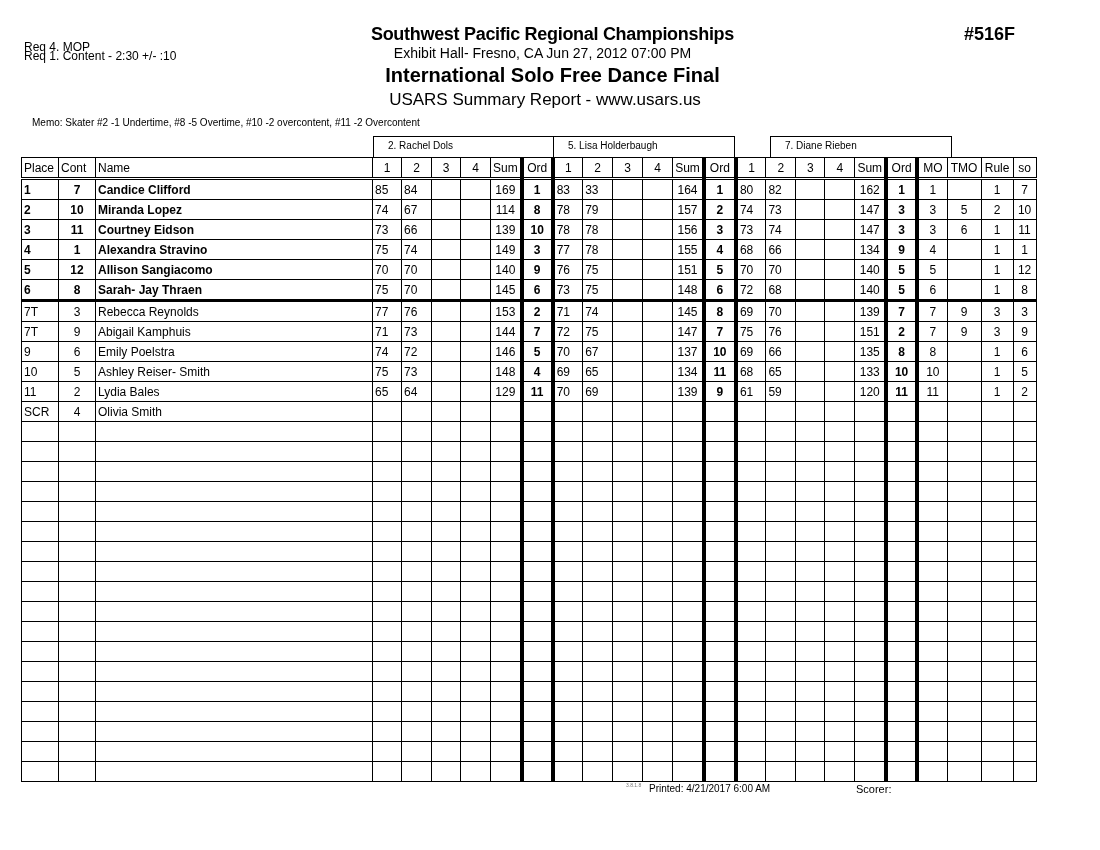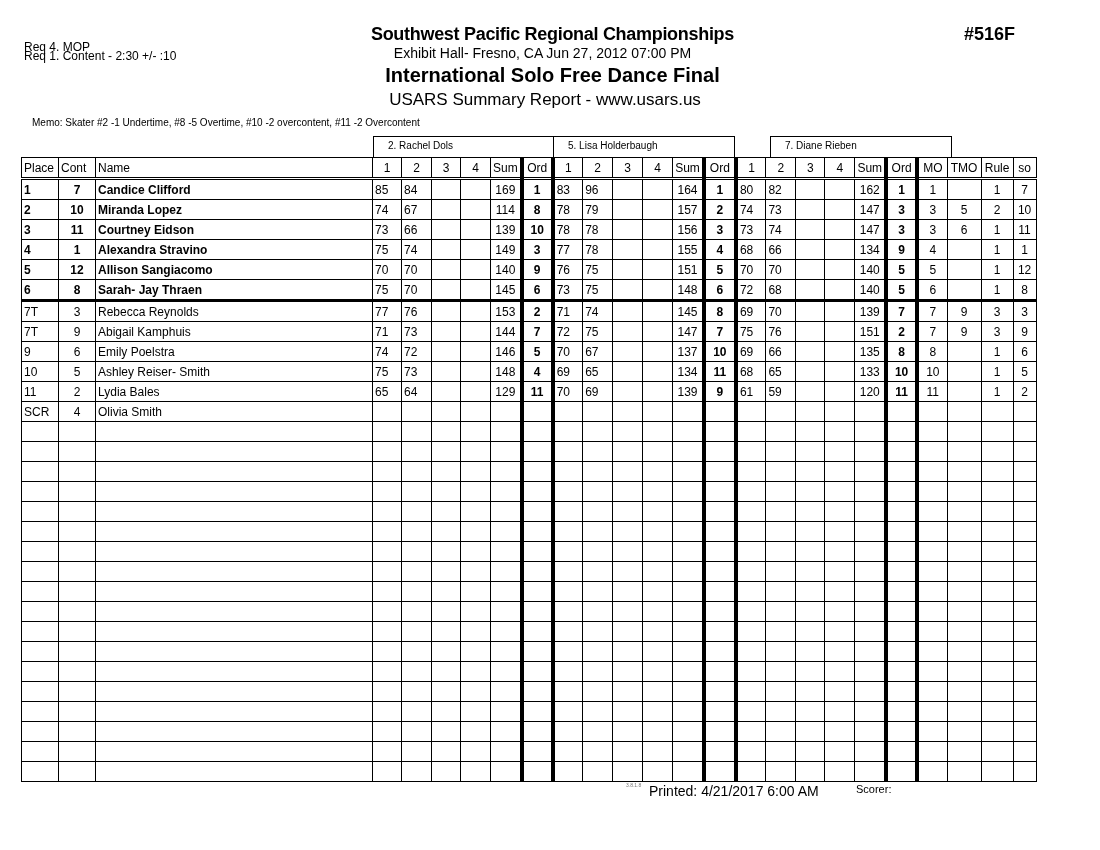--- a/index.html
+++ b/index.html
@@ -15,21 +15,21 @@
   table.grid { position:absolute; left:21px; top:157px; border-collapse:collapse; table-layout:fixed; font-size:12px; }
   table.grid td { border:1px solid #000; height:19px; padding:0 2px; overflow:hidden; white-space:nowrap; }
   .judgehdr { position:absolute; top:136px; height:21px; border:1px solid #000; border-bottom:none; font-size:10px; padding:3px 0 0 14px; box-sizing:border-box; }
   td.c { text-align:center; }
   td.r { text-align:center; }
   td.b { font-weight:bold; }
   td.thickL { border-left:4px solid #000 !important; }
   tr.hdr td { border-bottom:3px double #000; }
   tr.cut td { border-bottom:3px solid #000; }
   .footer-ver { left:626px; top:782px; font-size:5px; color:#777; }
-  .footer-print { left:649px; top:783px; font-size:14px; }
+  .footer-print { left:649px; top:783px; font-size:10px; }
   .footer-scorer { left:856px; top:783px; font-size:11px; }
 </style>
 </head>
 <body>
 
 <div class="abs req" style="top:25px;margin-top:24px;">Req  1.  Content - 2:30 +/- :10</div>
 <div class="abs req" style="top:40px;">Req  4.  MOP</div>
 <div class="abs title1">Southwest Pacific Regional Championships</div>
 <div class="abs title2">Exhibit Hall-  Fresno, CA  Jun 27, 2012  07:00 PM</div>
 <div class="abs title3">International Solo Free Dance Final</div>
@@ -101,21 +101,21 @@
         <td class="b">1</td>
         <td class="c b">7</td>
         <td class="b">Candice Clifford</td>
         <td>85</td>
         <td>84</td>
         <td></td>
         <td></td>
         <td class="r">169</td>
         <td class="c b thickL">1</td>
         <td class="thickL">83</td>
-        <td>96</td>
+        <td>33</td>
         <td></td>
         <td></td>
         <td class="r">164</td>
         <td class="c b thickL">1</td>
         <td class="thickL">80</td>
         <td>82</td>
         <td></td>
         <td></td>
         <td class="r">162</td>
         <td class="c b thickL">1</td>

